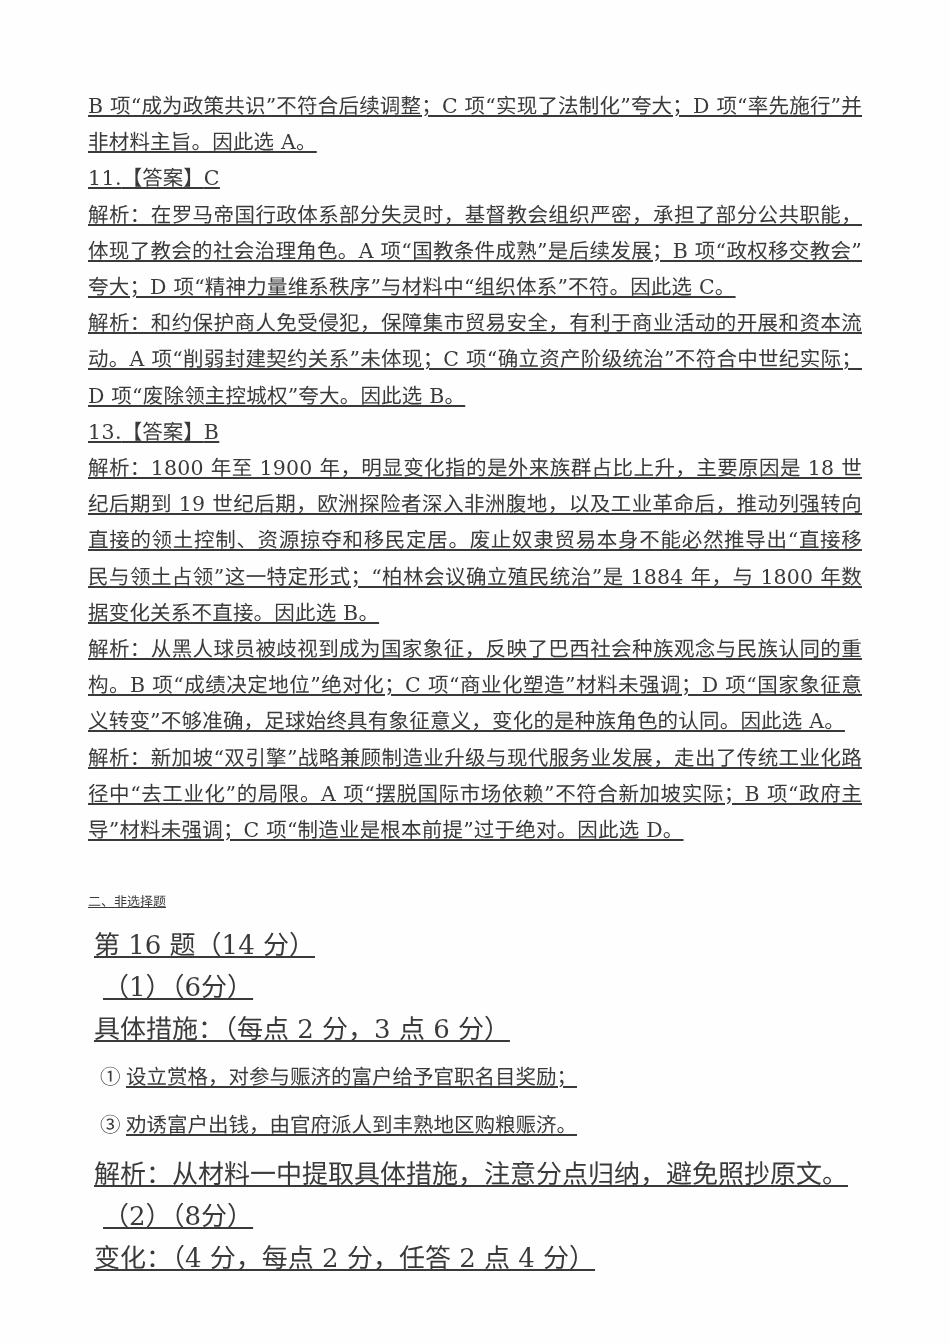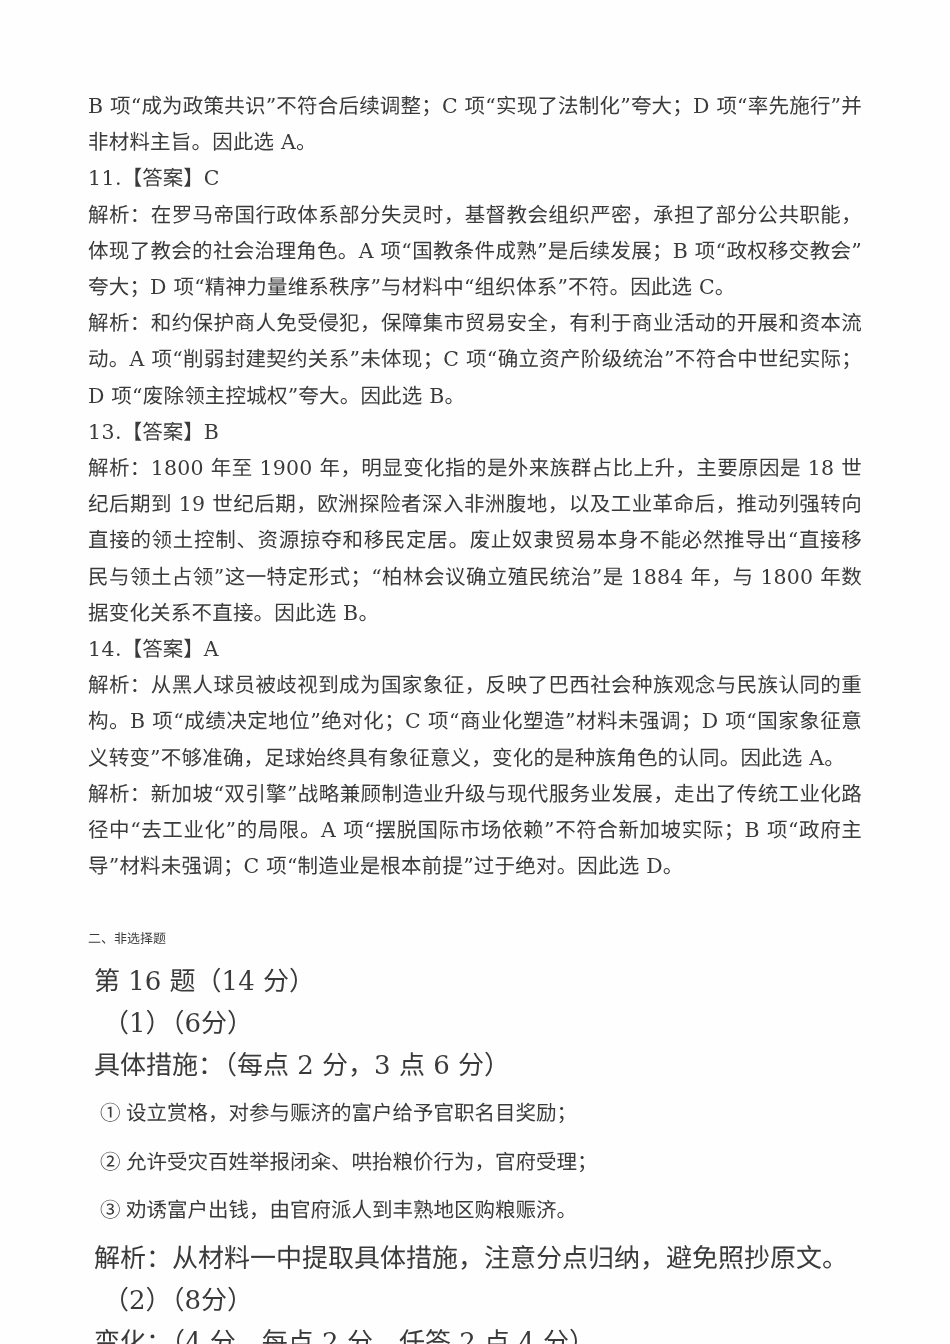--- a/index.html
+++ b/index.html
@@ -16,20 +16,21 @@
     -webkit-font-smoothing: antialiased;
     overflow: hidden;
   }
   #page {
     position: relative;
     width: 950px;
     height: 1344px;
     background: #fefefe;
     box-sizing: border-box;
     padding: 88px 48px 0 88px;
+    text-decoration: underline;
   }
   .doc-body {
     width: 774px;
   }
   
   .p {
     font-size: 20.5px;
     line-height: 36.2px;
     text-align: justify;
     text-justify: inter-ideograph;
@@ -100,43 +101,37 @@
     </div>
     <p class="p">解析：在罗马帝国行政体系部分失灵时，基督教会组织严密，承担了部分公共职能，体现了教会的社会治理角色。A 项“国教条件成熟”是后续发展；B 项“政权移交教会”夸大；D 项“精神力量维系秩序”与材料中“组织体系”不符。因此选 C。</p>
 
     <p class="p">解析：和约保护商人免受侵犯，保障集市贸易安全，有利于商业活动的开展和资本流动。A 项“削弱封建契约关系”未体现；C 项“确立资产阶级统治”不符合中世纪实际；D 项“废除领主控城权”夸大。因此选 B。</p>
 
     <div class="answer-line">
       <span class="num">13.</span><span class="bracket">【答案】</span><span class="choice">B</span>
     </div>
     <p class="p">解析：1800 年至 1900 年，明显变化指的是外来族群占比上升，主要原因是 18 世纪后期到 19 世纪后期，欧洲探险者深入非洲腹地，以及工业革命后，推动列强转向直接的领土控制、资源掠夺和移民定居。废止奴隶贸易本身不能必然推导出“直接移民与领土占领”这一特定形式；“柏林会议确立殖民统治”是 1884 年，与 1800 年数据变化关系不直接。因此选 B。</p>
 
-    <div class="answer-line">
-      <span class="num">14.</span><span class="bracket">【答案】</span><span class="choice">A</span>
-    </div>
     <p class="p">解析：从黑人球员被歧视到成为国家象征，反映了巴西社会种族观念与民族认同的重构。B 项“成绩决定地位”绝对化；C 项“商业化塑造”材料未强调；D 项“国家象征意义转变”不够准确，足球始终具有象征意义，变化的是种族角色的认同。因此选 A。</p>
 
     <p class="p">解析：新加坡“双引擎”战略兼顾制造业升级与现代服务业发展，走出了传统工业化路径中“去工业化”的局限。A 项“摆脱国际市场依赖”不符合新加坡实际；B 项“政府主导”材料未强调；C 项“制造业是根本前提”过于绝对。因此选 D。</p>
 
     <div class="spacer"></div>
 
     <div class="section-heading">二、非选择题</div>
 
     <div class="line">第 16 题（14 分）</div>
 
     <div class="line indent">（1）（6分）</div>
     <div class="line">具体措施：（每点 2 分，3 点 6 分）</div>
 
     <div class="item-line">
       <span class="marker">①</span><span>设立赏格，对参与赈济的富户给予官职名目奖励；</span>
     </div>
     <div class="item-line">
-      <span class="marker">②</span><span>允许受灾百姓举报闭籴、哄抬粮价行为，官府受理；</span>
-    </div>
-    <div class="item-line">
       <span class="marker">③</span><span>劝诱富户出钱，由官府派人到丰熟地区购粮赈济。</span>
     </div>
 
     <div class="line">解析：从材料一中提取具体措施，注意分点归纳，避免照抄原文。</div>
 
     <div class="line indent">（2）（8分）</div>
 
     <div class="line">变化：（4 分，每点 2 分，任答 2 点 4 分）</div>
 
   </div>

